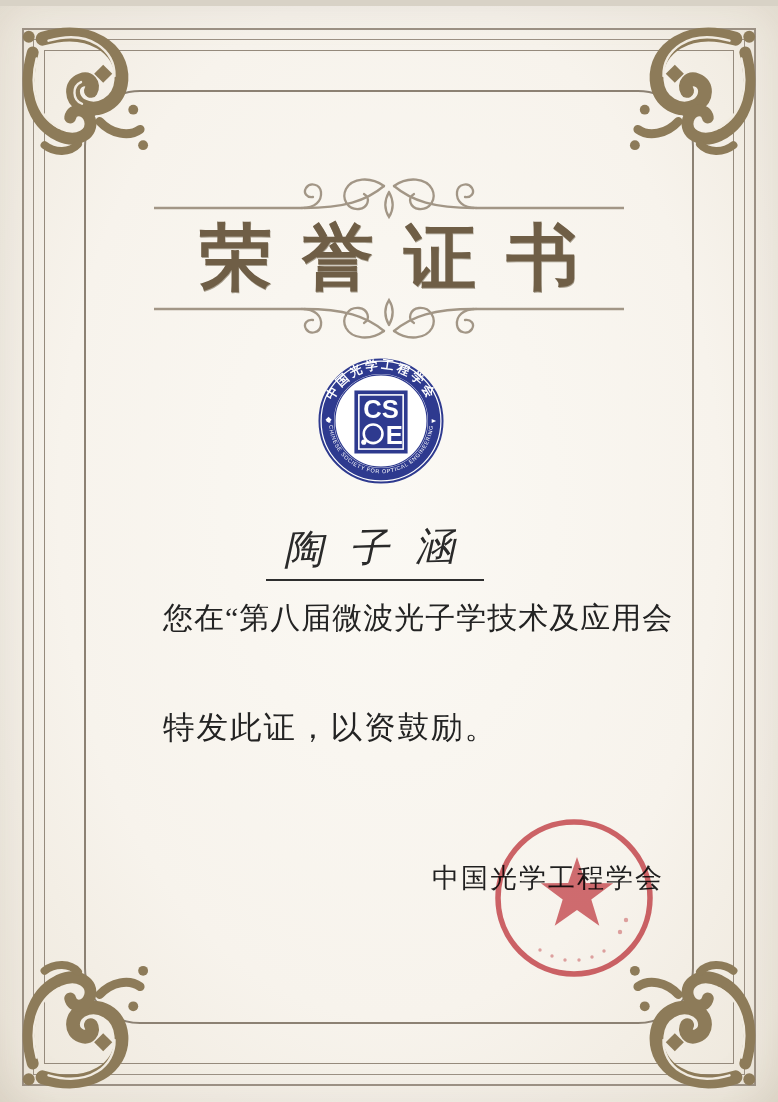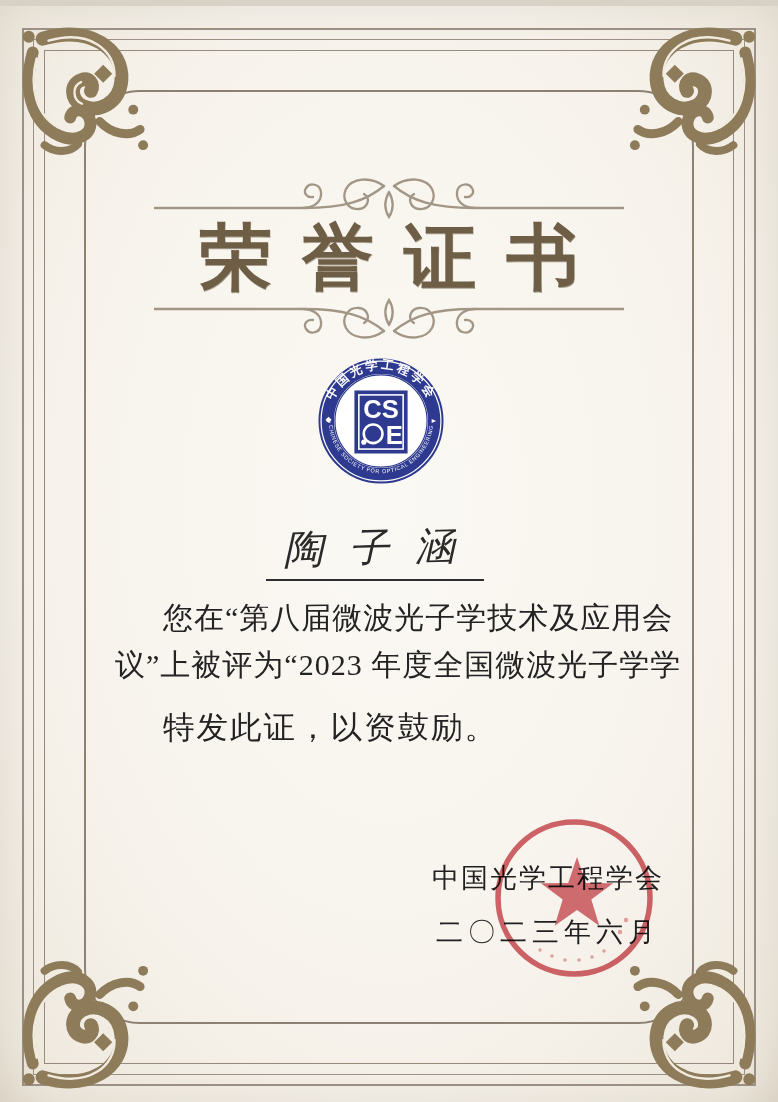--- a/index.html
+++ b/index.html
@@ -199,28 +199,26 @@
     <circle cx="-17.5" cy="21.5" r="2.6" fill="#ffffff"></circle>
     <text x="13.5" y="23" font-family="Liberation Sans, DejaVu Sans, sans-serif" font-size="26" font-weight="bold" fill="#ffffff" text-anchor="middle">E</text>
   </svg>
 
   <div class="name-wrap">
     <span class="name-text">陶子涵</span>
   </div>
 
   <div class="body-text">
     <div class="line indent">您在“第八届微波光子学技术及应用会</div>
-    <div class="line">议”上被评为“2023 年度全国微波光子学学</div>
   </div>
 
   <div class="closing">特发此证，以资鼓励。</div>
 
   <div class="footer">
     <div class="issuer">中国光学工程学会</div>
-    <div class="date">二〇二三年六月</div>
   </div>
 
   <svg class="seal" viewBox="-84 -86 168 172">
     <defs>
       <path id="seal-ring" d="M 0,61 A 61,61 0 1 1 -0.05,61"></path>
     </defs>
     <circle r="76" fill="none" stroke="#c8474f" stroke-width="5.5" opacity="0.88"></circle>
     <polygon points="3,-41 11.8,-15.1 39.1,-14.7 17.3,1.6 25.3,27.7 3,12 -19.3,27.7 -11.3,1.6 -33.1,-14.7 -5.8,-15.1" fill="#c8474f" opacity="0.82"></polygon>
     <text font-size="23" font-weight="bold" fill="#c8474f" letter-spacing="9" text-anchor="middle" opacity="0.85" font-family="Liberation Serif, DejaVu Serif, serif">
       <textPath href="#seal-ring" startOffset="50%">中国光学工程学会</textPath>

